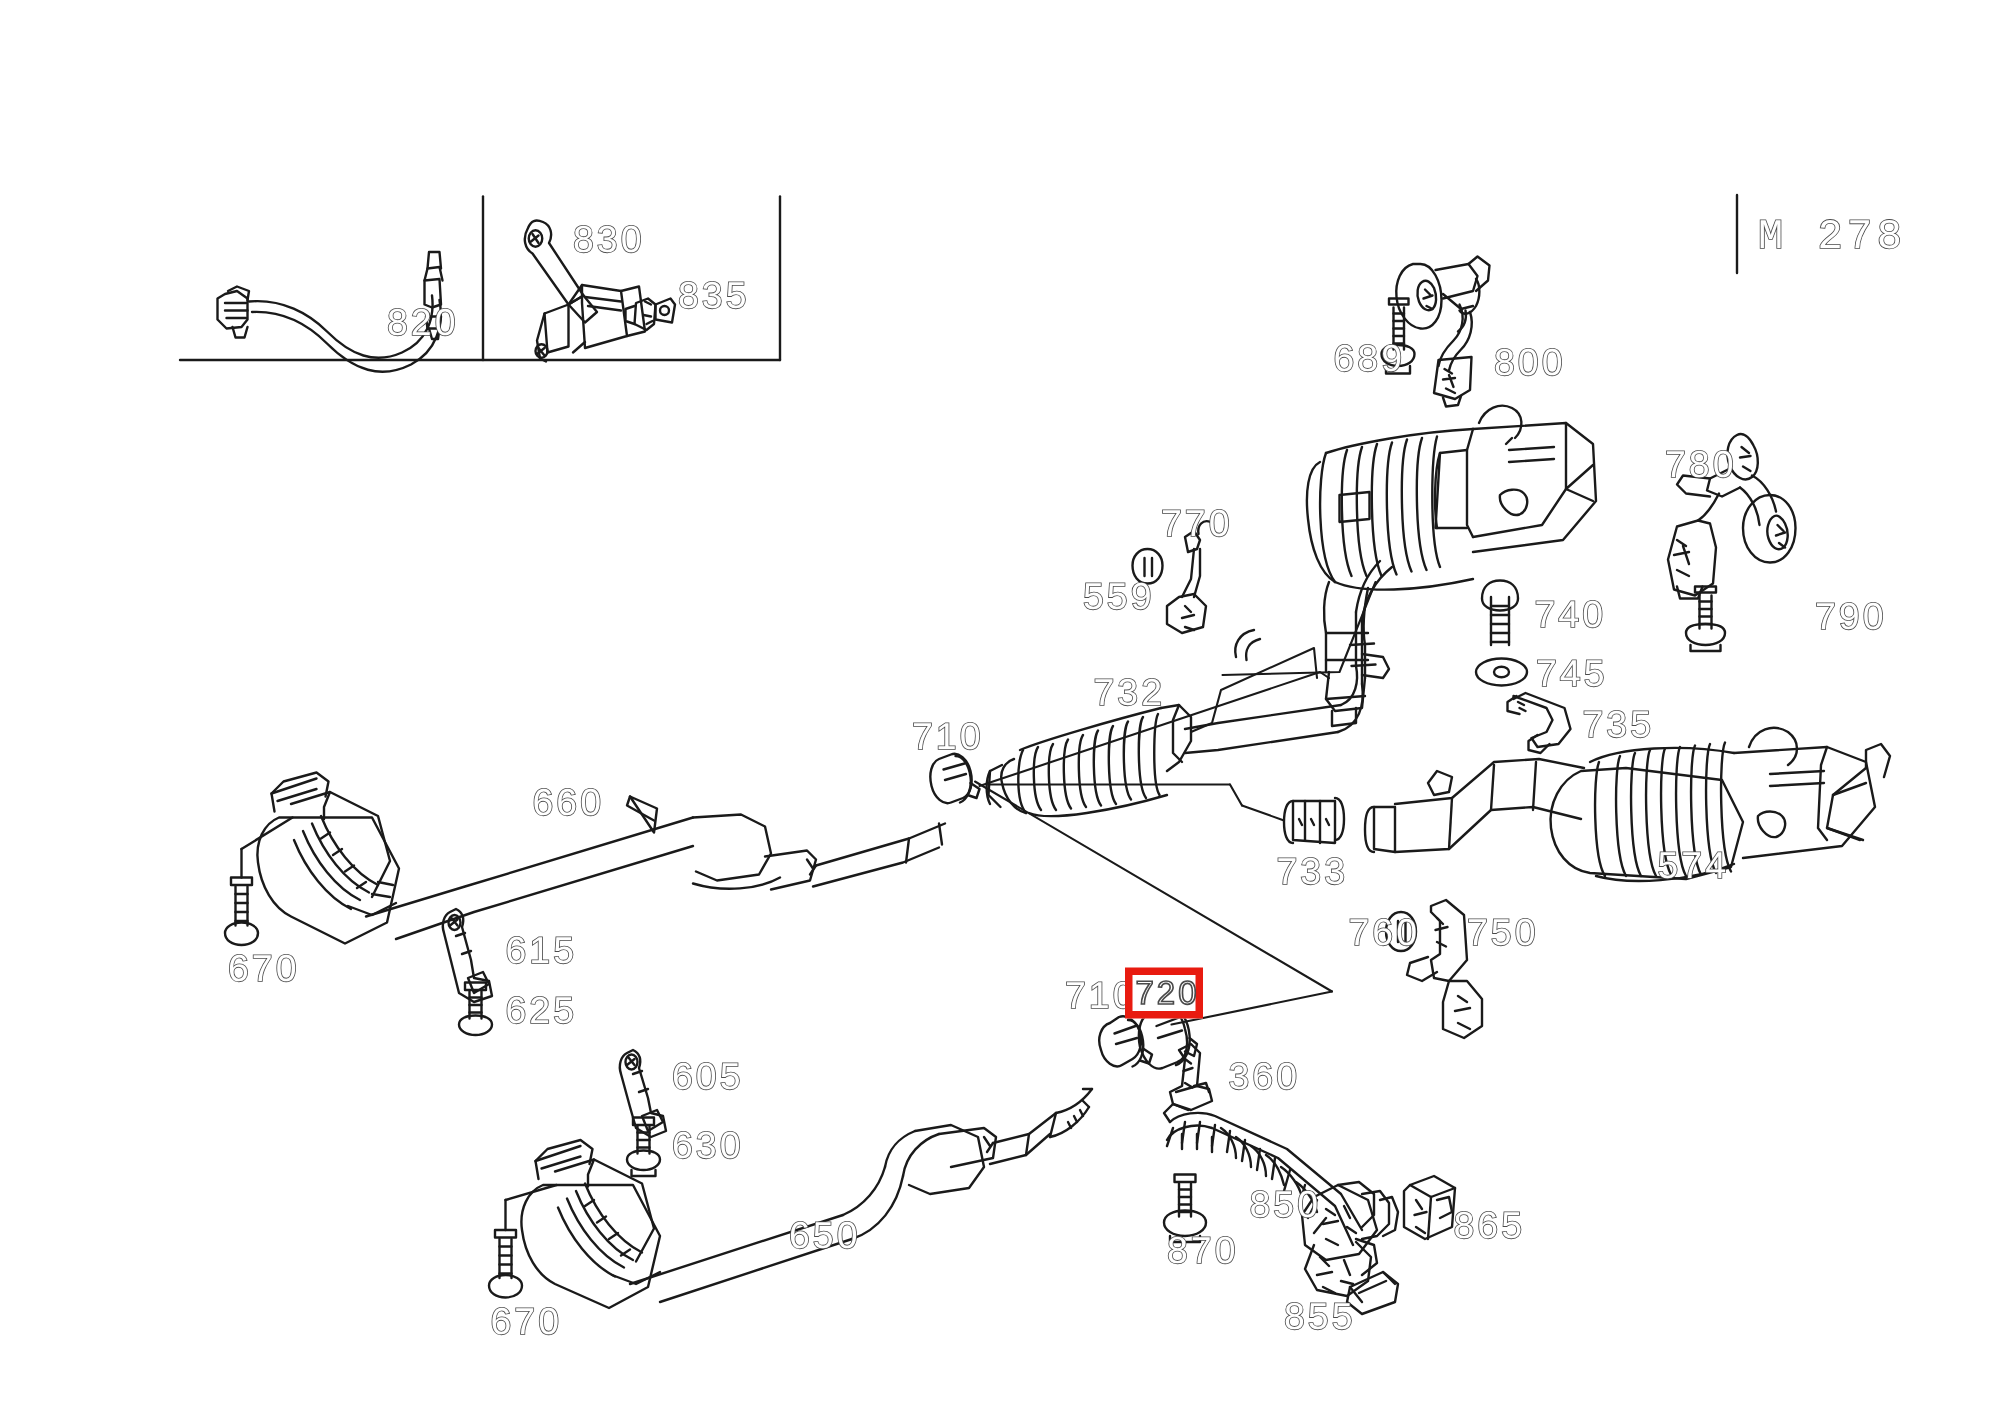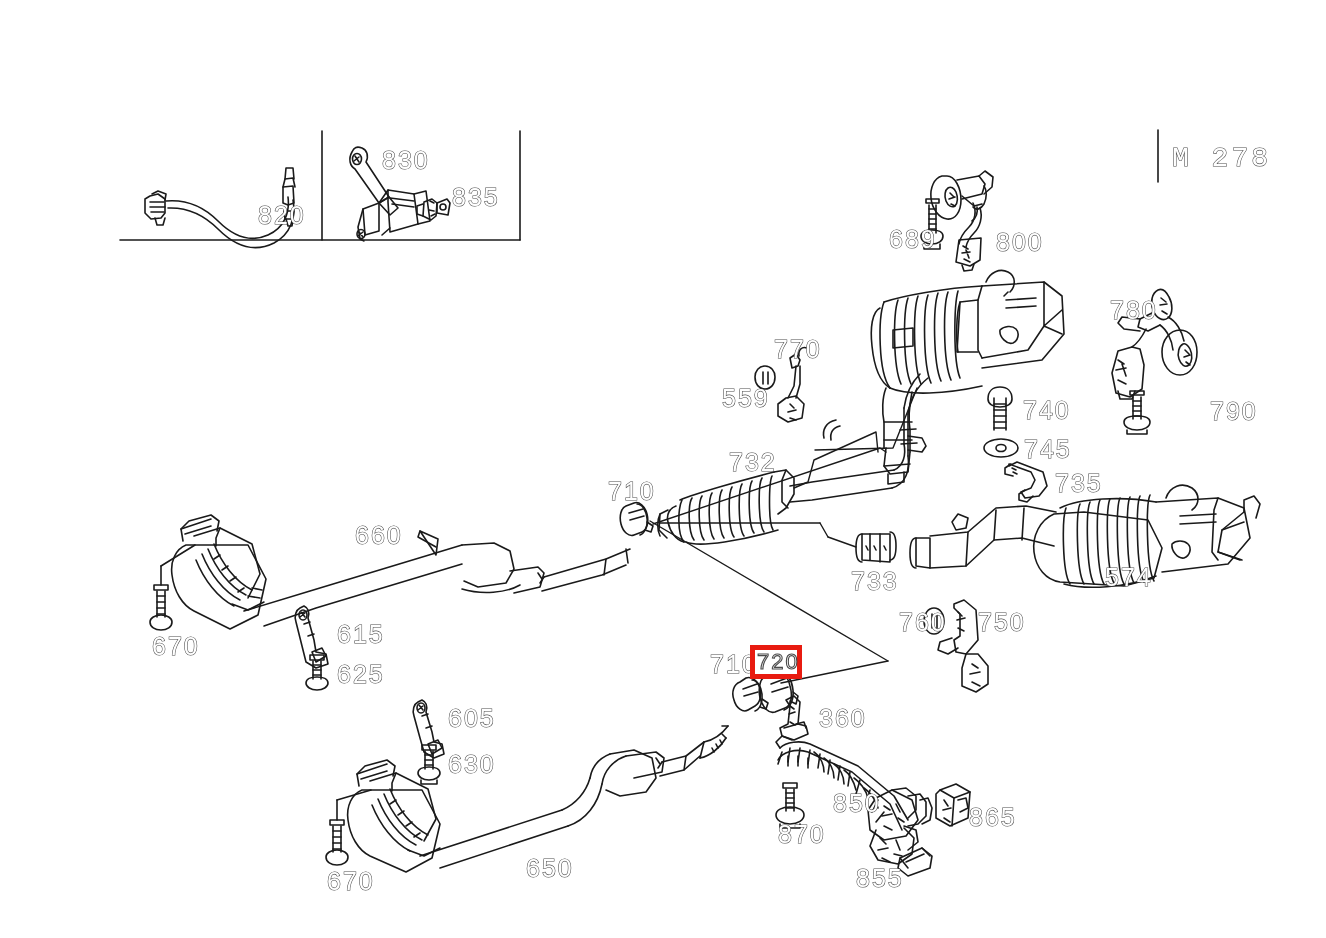--- a/index.html
+++ b/index.html
@@ -520,21 +520,21 @@
 <div class="callout" style="left:1105px;top:565px;">574</div>
 <div class="callout" style="left:152px;top:634px;">670</div>
 <div class="callout" style="left:337px;top:622px;">615</div>
 <div class="callout" style="left:337px;top:662px;">625</div>
 <div class="callout" style="left:899px;top:610px;">760</div>
 <div class="callout" style="left:978px;top:610px;">750</div>
 <div class="callout" style="left:710px;top:652px;">710</div>
 <div class="callout" style="left:819px;top:706px;">360</div>
 <div class="callout" style="left:448px;top:706px;">605</div>
 <div class="callout" style="left:448px;top:752px;">630</div>
-<div class="callout" style="left:526px;top:812px;margin-top:44px;">650</div>
+<div class="callout" style="left:526px;top:812px;">650</div>
 <div class="callout" style="left:833px;top:791px;">850</div>
 <div class="callout" style="left:969px;top:805px;">865</div>
 <div class="callout" style="left:778px;top:822px;">870</div>
 <div class="callout" style="left:856px;top:866px;">855</div>
 <div class="callout" style="left:327px;top:869px;">670</div>
 
 <div class="hl-box" style="left:750px;top:645px;width:52px;height:34px;"></div>
 <div class="hl-label" style="left:757px;top:651px;">720</div>
 
 </div>

